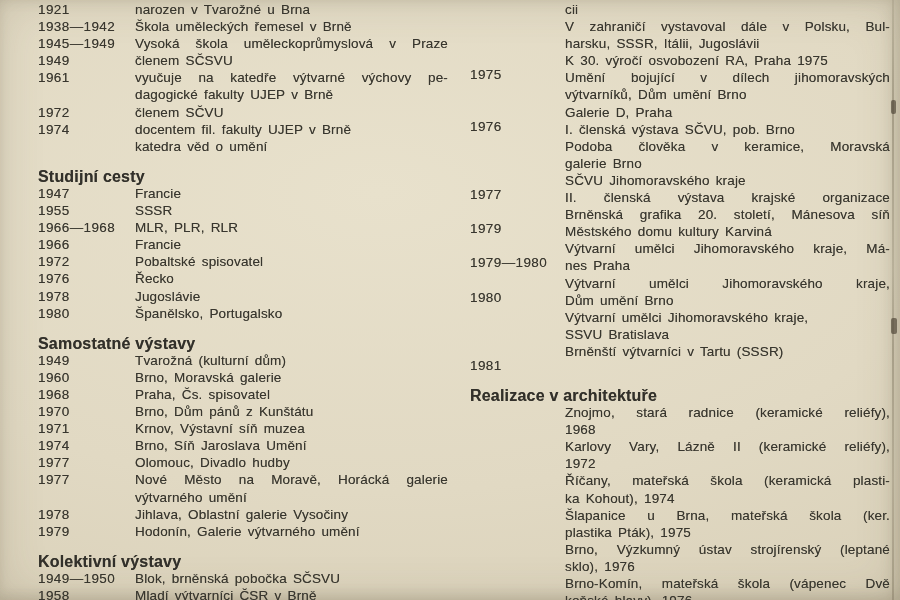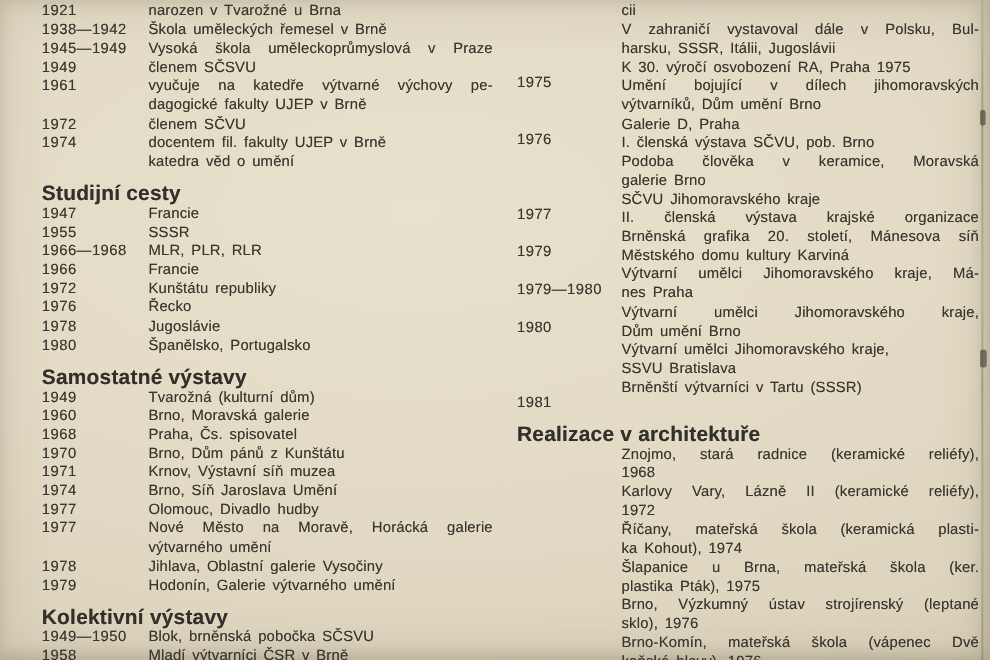--- a/index.html
+++ b/index.html
@@ -32,21 +32,21 @@
     text-shadow:0 0 0.5px rgba(56,54,46,0.55);
   }
   .year{text-shadow:0 0 0.5px rgba(56,54,46,0.55);}
   .line.fill{
     white-space:normal;
     text-align:justify;
     text-align-last:justify;
   }
   .heading{
     font-weight:700;
-    font-size:19px;line-height:17.1px;
+    font-size:16px;line-height:17.1px;
     margin-top:13px;
     letter-spacing:0.2px;
     color:#32302a;
     text-shadow:0 0 0.5px rgba(50,48,42,0.6);
   }
   .page-crease{
     position:absolute;top:0;right:6px;width:2px;height:100%;
     background:linear-gradient(to bottom,
       rgba(128,118,96,0.20) 0%,
       rgba(128,118,96,0.50) 18%,
@@ -129,21 +129,21 @@
       </div>
       <div class="row">
         <div class="year">1966</div>
         <div class="entry">
           <div class="line">Francie</div>
         </div>
       </div>
       <div class="row">
         <div class="year">1972</div>
         <div class="entry">
-          <div class="line">Kunštátu republiky</div>
+          <div class="line">Pobaltské spisovatel</div>
         </div>
       </div>
       <div class="row">
         <div class="year">1976</div>
         <div class="entry">
           <div class="line">Řecko</div>
         </div>
       </div>
       <div class="row">
         <div class="year">1978</div>

